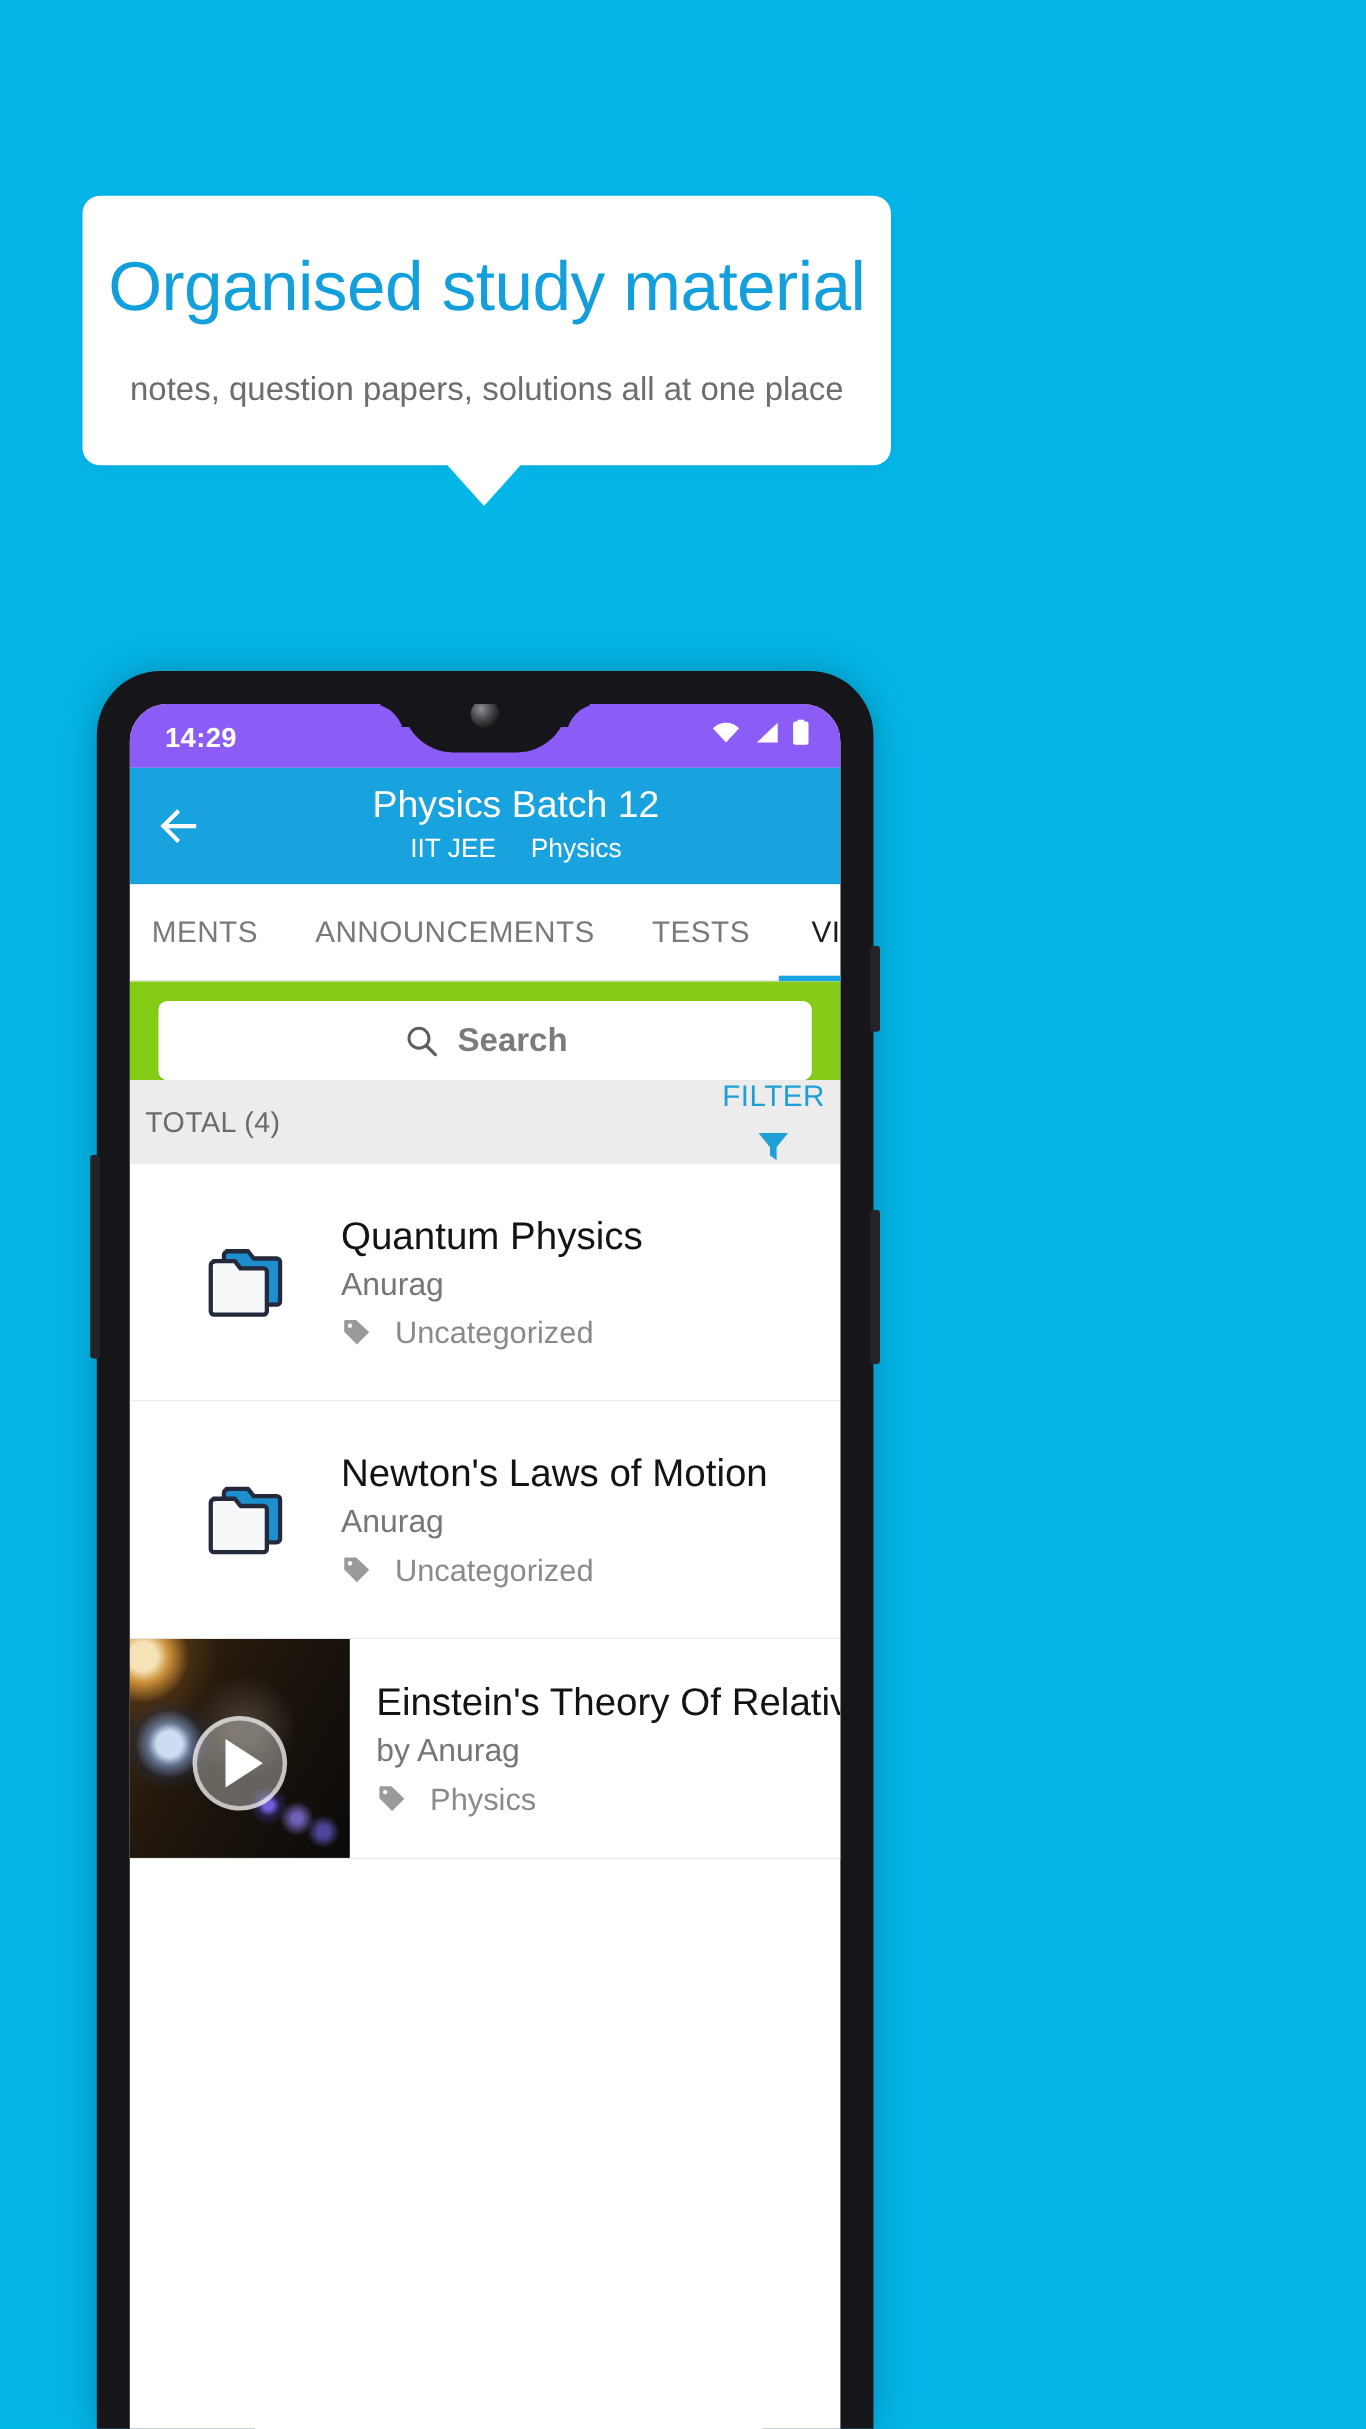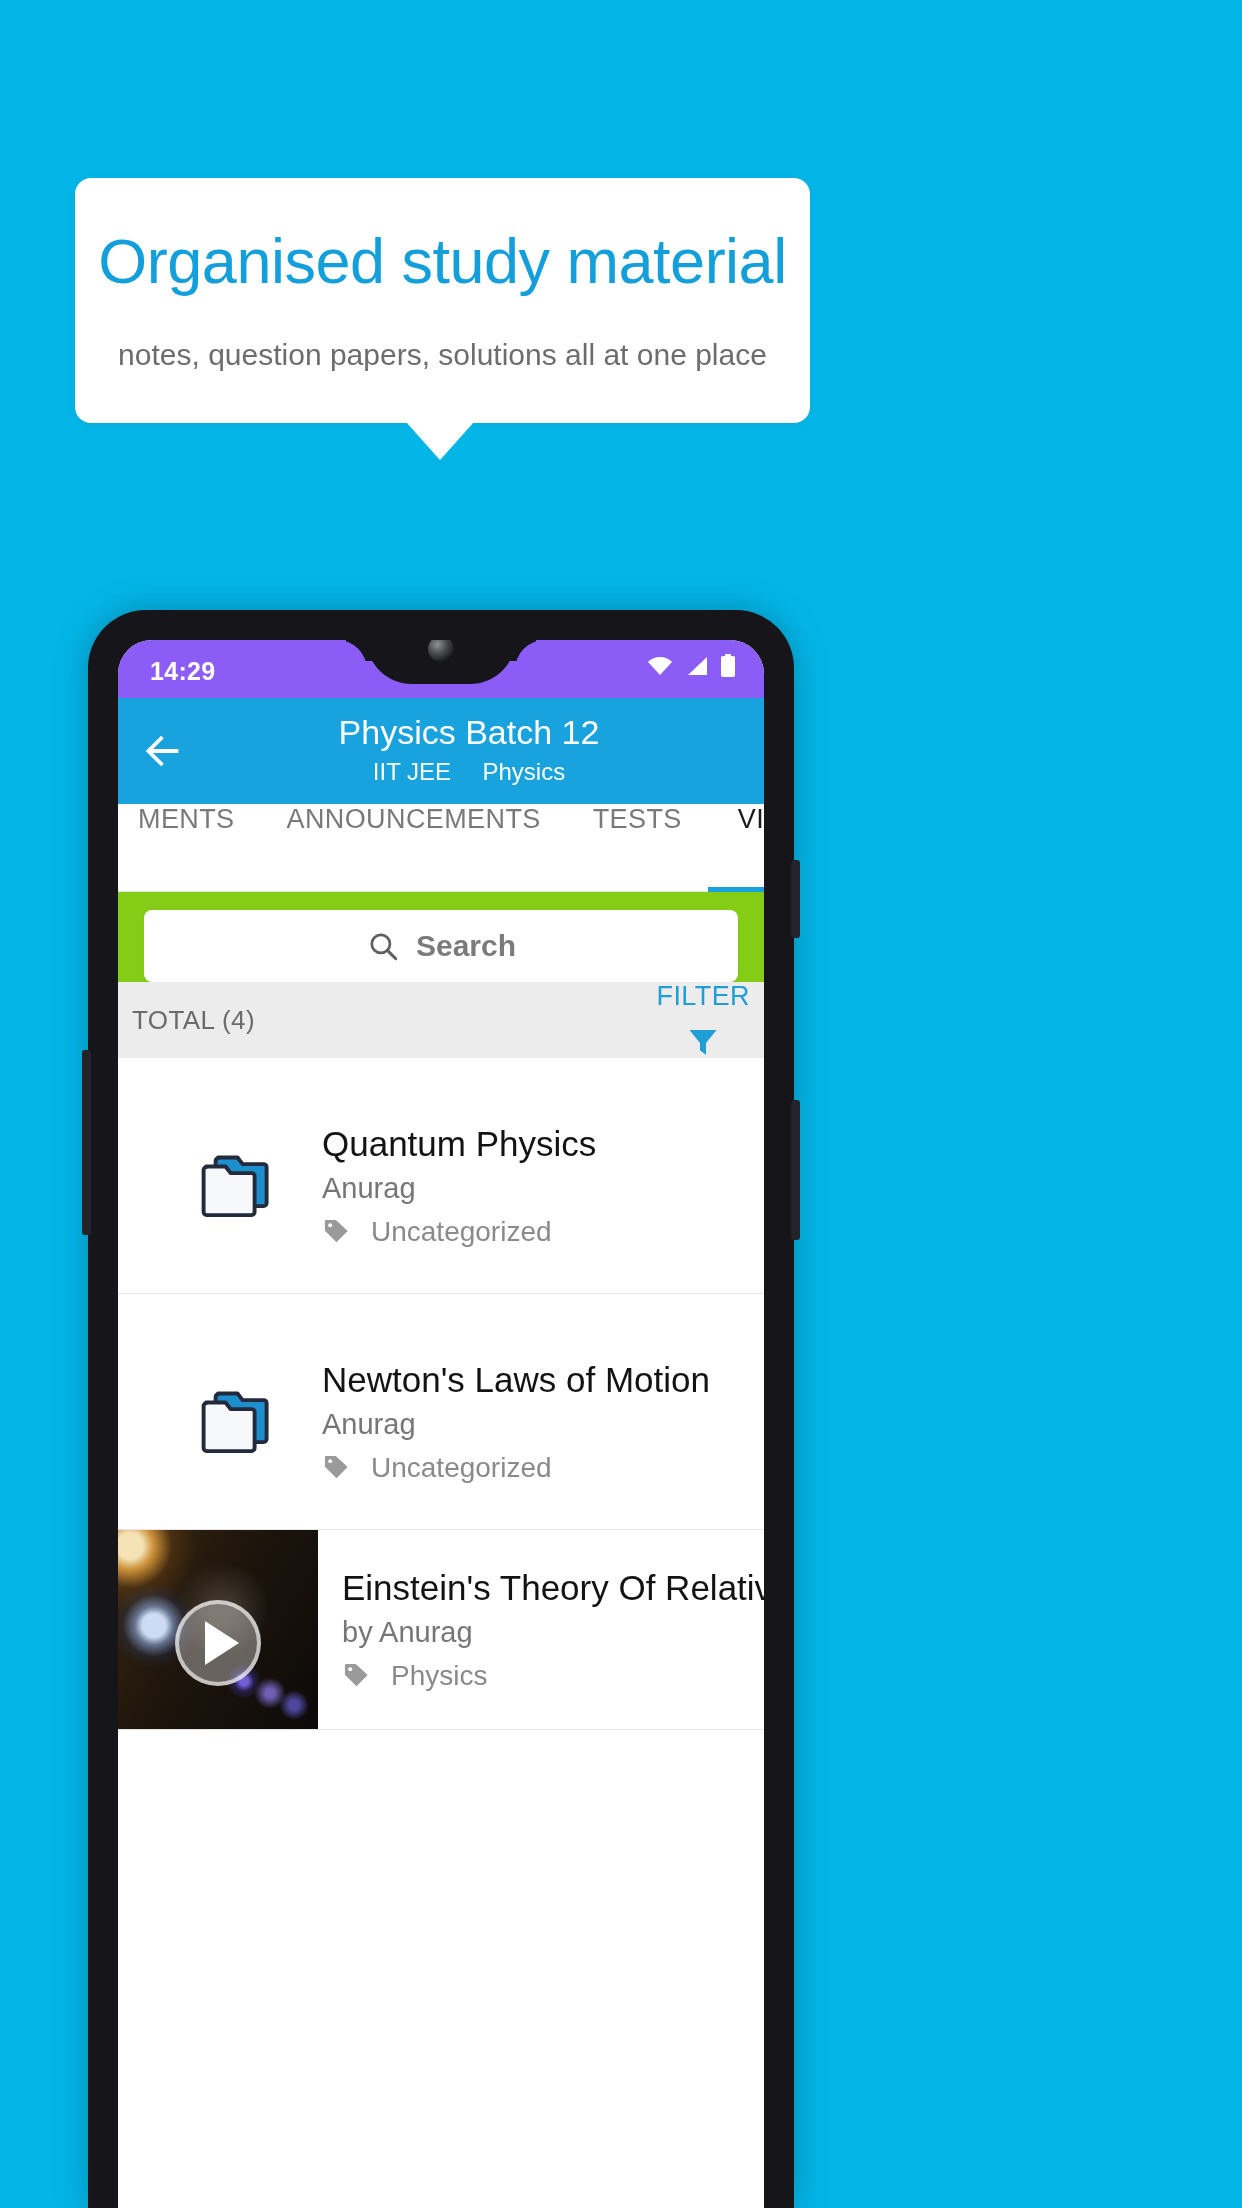--- a/index.html
+++ b/index.html
@@ -170,20 +170,21 @@
     height: 88px;
     background: #ffffff;
     display: flex;
     align-items: center;
     border-bottom: 1px solid #e2e2e2;
   }
   .tab {
     position: relative;
     height: 88px;
     display: flex;
+    align-items: center;
     color: #797979;
     font-size: 27px;
     letter-spacing: .4px;
     white-space: nowrap;
     cursor: pointer;
   }
   .tab.active { color: #1b1b1b; }
   .tab.active::after {
     content: "";
     position: absolute;
@@ -246,21 +247,21 @@
   }
 
   
   .list-item {
     background: #ffffff;
     display: flex;
     align-items: center;
     border-bottom: 1px solid #e6e6e6;
     cursor: pointer;
   }
-  .folder-item { height: 216px; padding-left: 32px; margin-top: 20px; }
+  .folder-item { height: 216px; padding-left: 20px; }
   .folder-icon-wrap {
     width: 172px;
     display: flex;
     align-items: center;
     justify-content: center;
     flex: none;
   }
   .item-text { padding-right: 12px; overflow: hidden; }
   .item-title {
     color: #131313;

